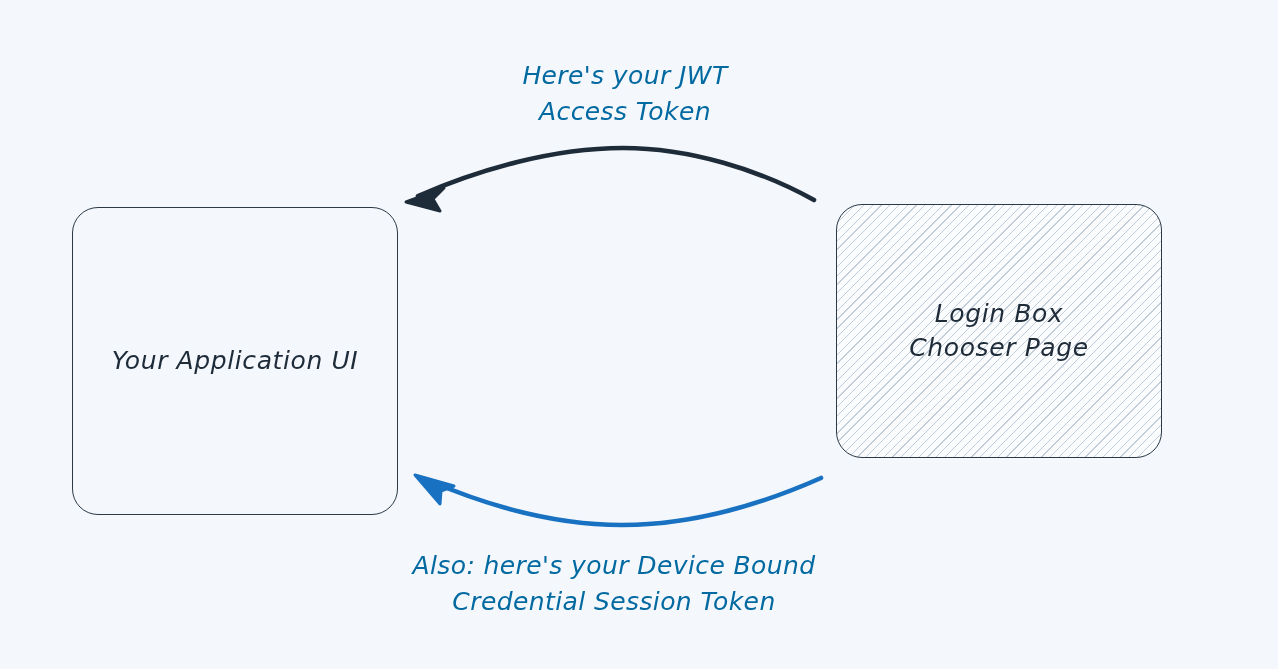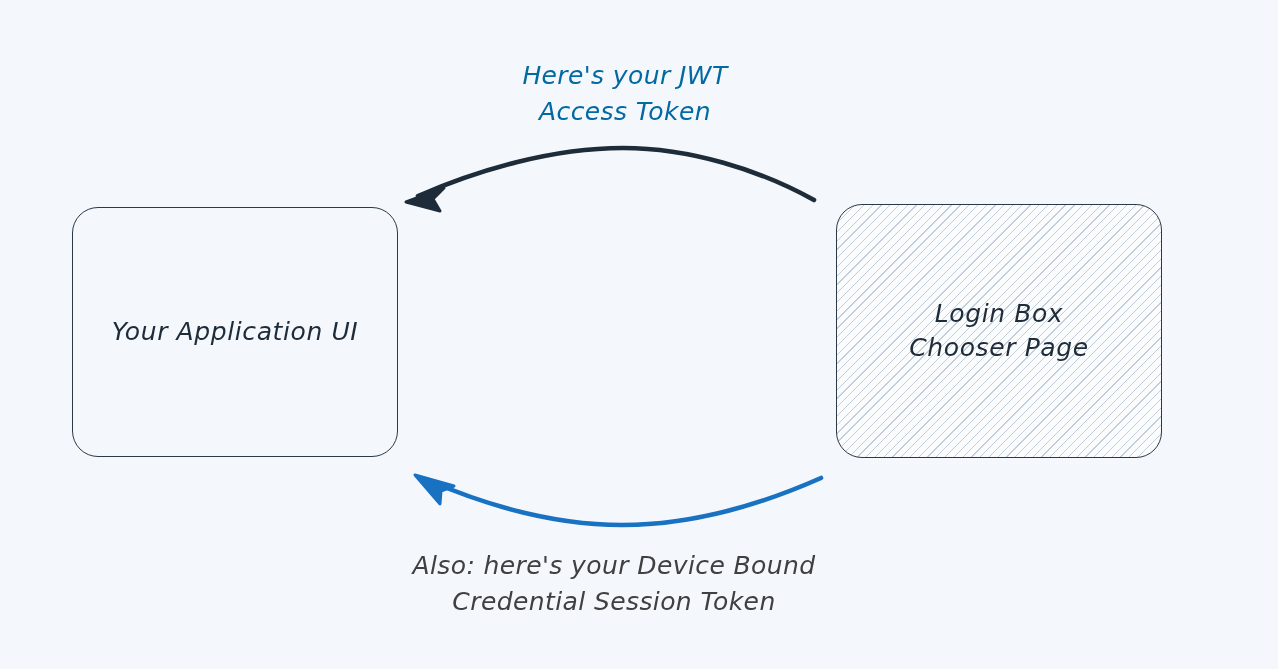--- a/index.html
+++ b/index.html
@@ -33,21 +33,21 @@
     border: 1.4px solid #2b3a46;
     border-radius: 26px;
     display: flex;
     align-items: center;
     justify-content: center;
   }
   #node-app {
     left: 72px;
     top: 207px;
     width: 326px;
-    height: 250px;
+    height: 308px;
     background: transparent;
   }
   #node-login {
     left: 836px;
     top: 204px;
     width: 326px;
     height: 254px;
     background-color: #fbfcfe;
     background-image: repeating-linear-gradient(
       135deg,
@@ -83,21 +83,21 @@
   #label-jwt {
     left: 389px;
     top: 58px;
     width: 472px;
     color: #0369a1;
   }
   #label-dbcs {
     left: 378px;
     top: 548px;
     width: 472px;
-    color: #404040;
+    color: #0369a1;
     font-style: italic;
   }
 </style>
 </head>
 <body>
 
 <div id="canvas">
 
   <svg class="diagram-svg" viewBox="0 0 1278 669" xmlns="http://www.w3.org/2000/svg">
 

